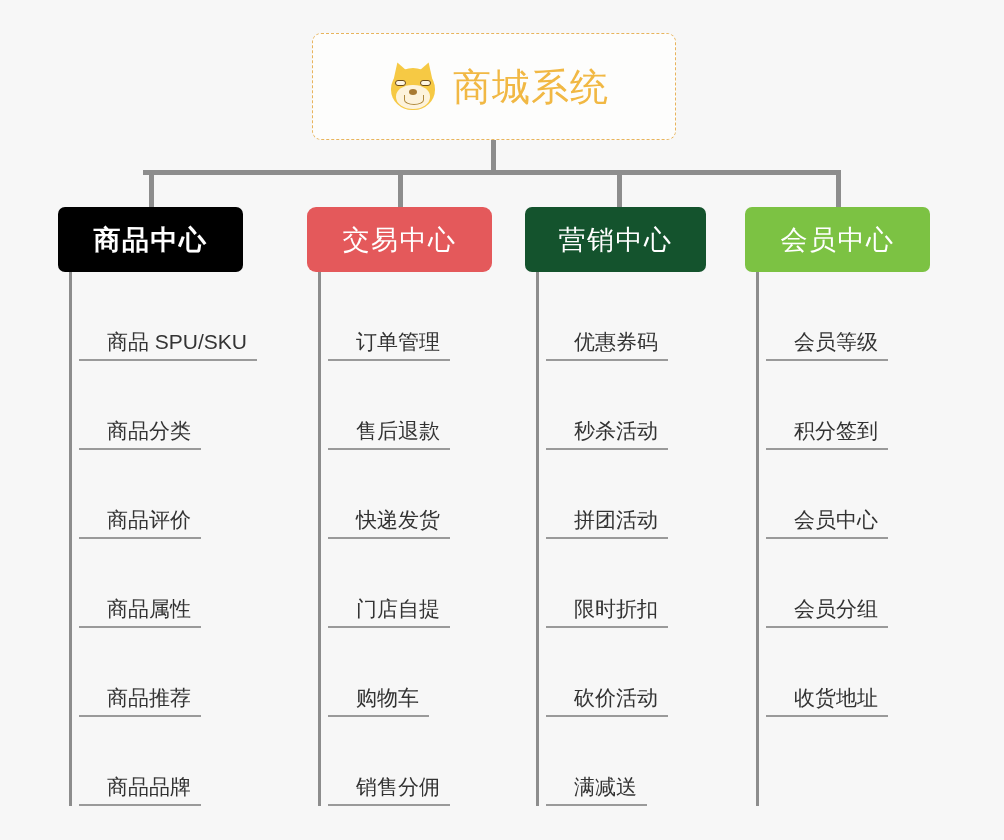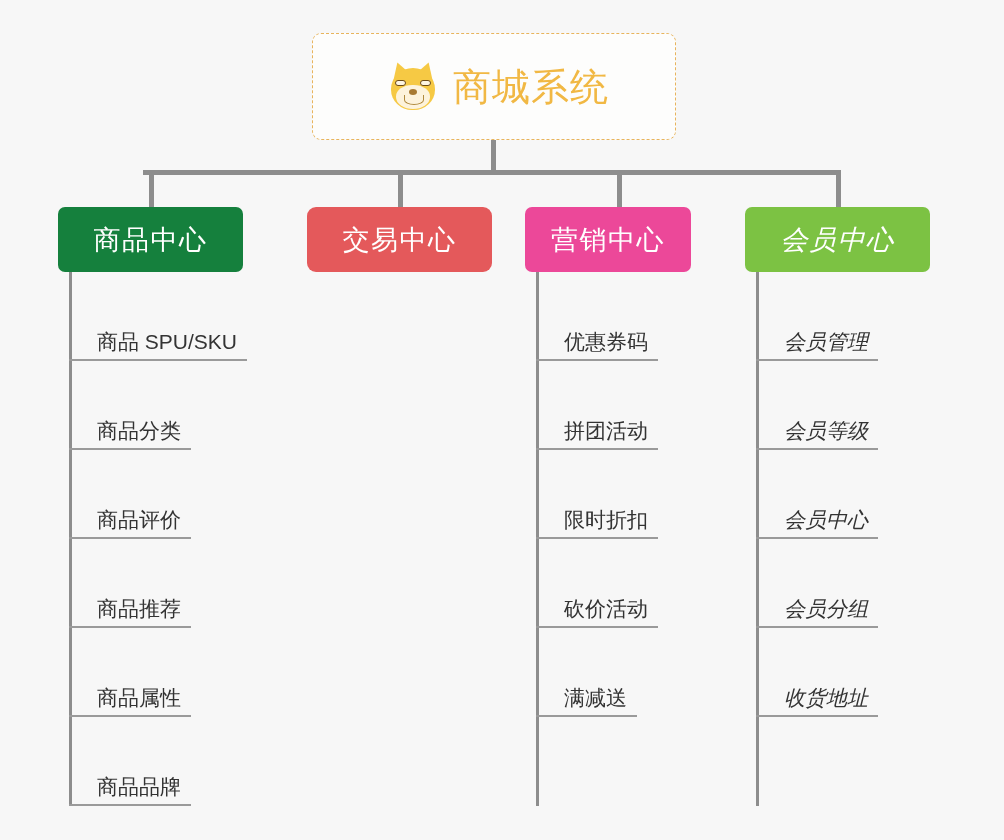--- a/index.html
+++ b/index.html
@@ -154,21 +154,21 @@
     background: #8d8d8d;
   }
   .leaf {
     position: relative;
     height: 89px;
     display: flex;
     align-items: flex-end;
   }
   .leaf-label {
     position: relative;
-    margin-left: 11px;
+    margin-left: 21px;
     padding: 0 10px 6px 28px;
     font-size: 21px;
     color: #333333;
     white-space: nowrap;
     border-bottom: 2px solid #9a9a9a;
     line-height: 1.1;
   }
 </style>
 </head>
 <body>
@@ -193,78 +193,102 @@
   <div class="conn conn-bus"></div>
   <div id="drops">
       <div class="conn conn-drop" style="left: 148.5px;"></div>
       <div class="conn conn-drop" style="left: 397.5px;"></div>
       <div class="conn conn-drop" style="left: 616.5px;"></div>
       <div class="conn conn-drop" style="left: 835.5px;"></div>
     </div>
 
   <div id="branches">
       <div class="branch" style="left: 58px; width: 185px;">
-        <div class="branch-header" style="background: #15803d; width: 185px;">商品中心</div>
+        <div class="branch-header" style="background: #000000; width: 185px; font-weight: bold;">商品中心</div>
         <div class="branch-body">
           <div class="spine" style="height: 534px;"></div>
           <div class="leaf">
             <span class="leaf-label">商品 SPU/SKU</span>
           </div>
           <div class="leaf">
             <span class="leaf-label">商品分类</span>
           </div>
           <div class="leaf">
             <span class="leaf-label">商品评价</span>
           </div>
           <div class="leaf">
+            <span class="leaf-label">商品属性</span>
+          </div>
+          <div class="leaf">
             <span class="leaf-label">商品推荐</span>
-          </div>
-          <div class="leaf">
-            <span class="leaf-label">商品属性</span>
           </div>
           <div class="leaf">
             <span class="leaf-label">商品品牌</span>
           </div>
         </div>
       </div>
       <div class="branch" style="left: 307px; width: 185px;">
         <div class="branch-header" style="background: rgb(228, 89, 91); width: 185px; border-radius: 9px;">交易中心</div>
+        <div class="branch-body">
+          <div class="spine" style="height: 534px;"></div>
+          <div class="leaf">
+            <span class="leaf-label">订单管理</span>
+          </div>
+          <div class="leaf">
+            <span class="leaf-label">售后退款</span>
+          </div>
+          <div class="leaf">
+            <span class="leaf-label">快递发货</span>
+          </div>
+          <div class="leaf">
+            <span class="leaf-label">门店自提</span>
+          </div>
+          <div class="leaf">
+            <span class="leaf-label">购物车</span>
+          </div>
+          <div class="leaf">
+            <span class="leaf-label">销售分佣</span>
+          </div>
+        </div>
       </div>
       <div class="branch" style="left: 525px; width: 187px;">
-        <div class="branch-header" style="background: #ec4899; width: 166px;">营销中心</div>
+        <div class="branch-header" style="background: #14532d; width: 181px;">营销中心</div>
         <div class="branch-body">
           <div class="spine" style="height: 534px;"></div>
           <div class="leaf">
             <span class="leaf-label">优惠券码</span>
           </div>
           <div class="leaf">
+            <span class="leaf-label">秒杀活动</span>
+          </div>
+          <div class="leaf">
             <span class="leaf-label">拼团活动</span>
           </div>
           <div class="leaf">
             <span class="leaf-label">限时折扣</span>
           </div>
           <div class="leaf">
             <span class="leaf-label">砍价活动</span>
           </div>
           <div class="leaf">
             <span class="leaf-label">满减送</span>
           </div>
         </div>
       </div>
-      <div class="branch" style="left: 745px; width: 185px; font-style: italic;">
+      <div class="branch" style="left: 745px; width: 185px;">
         <div class="branch-header" style="background: rgb(124, 194, 67); width: 185px;">会员中心</div>
         <div class="branch-body">
           <div class="spine" style="height: 534px;"></div>
           <div class="leaf">
-            <span class="leaf-label">会员管理</span>
-          </div>
-          <div class="leaf">
             <span class="leaf-label">会员等级</span>
           </div>
           <div class="leaf">
+            <span class="leaf-label">积分签到</span>
+          </div>
+          <div class="leaf">
             <span class="leaf-label">会员中心</span>
           </div>
           <div class="leaf">
             <span class="leaf-label">会员分组</span>
           </div>
           <div class="leaf">
             <span class="leaf-label">收货地址</span>
           </div>
         </div>
       </div>

